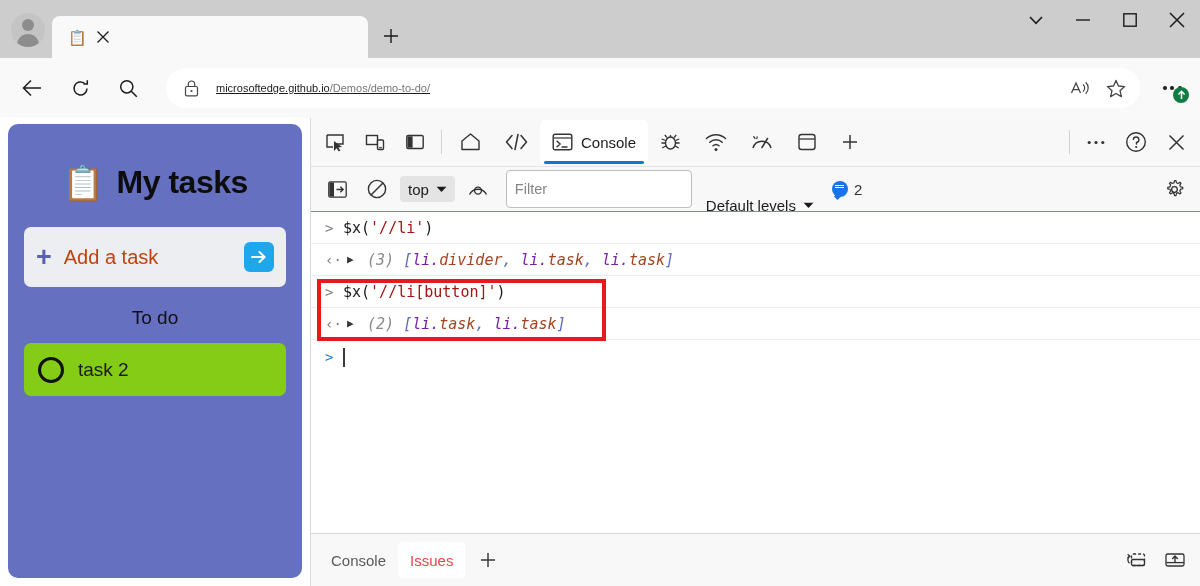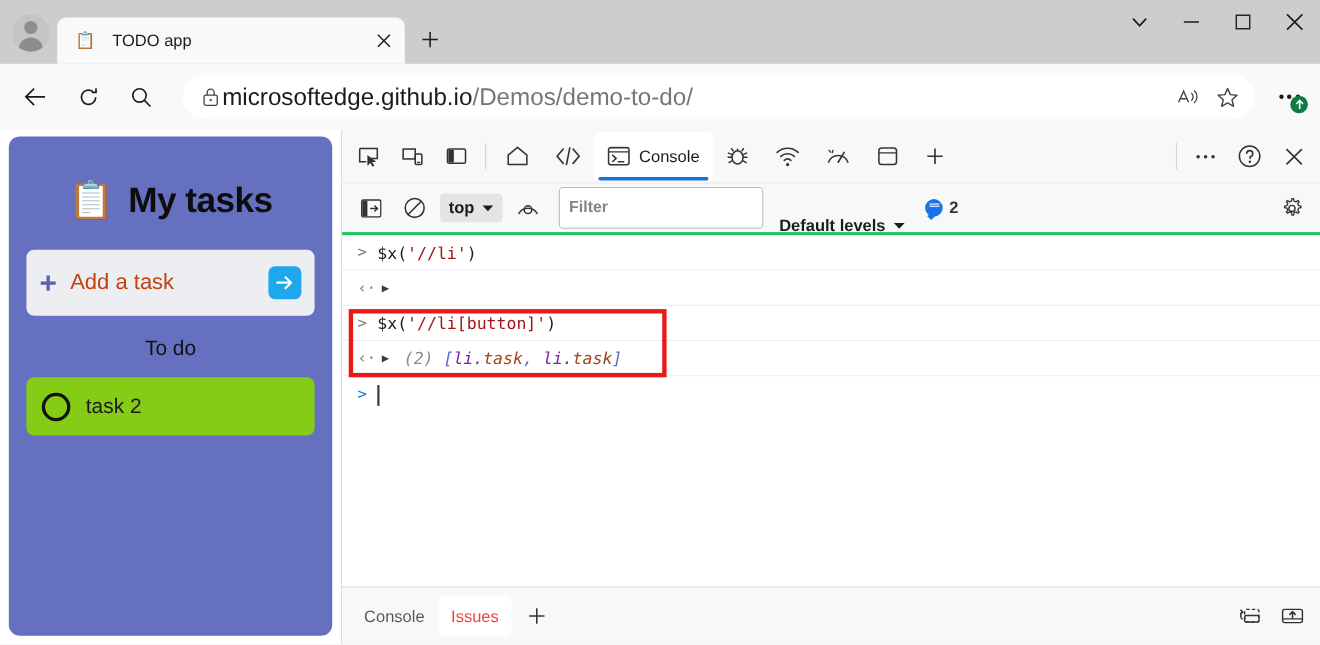--- a/index.html
+++ b/index.html
@@ -112,25 +112,26 @@
     background: #ffffff;
     border-radius: 20px;
     display: flex; align-items: center;
     margin: 0 8px 0 14px;
     padding: 0 6px 0 14px;
     box-sizing: border-box;
     min-width: 0;
   }
   .lock-icon { width: 22px; flex: none; display:flex; align-items:center; justify-content:center; }
   .omnibox-url {
-    flex: 1; 
-    font-size: 22px;
+    flex: 1; margin-left: 14px;
+    font-size: 11px;
     color: #1b1b1b;
     white-space: nowrap; overflow: hidden;
     min-width: 0;
+    text-decoration: underline;
   }
   .omnibox-url .path { color: #767676; }
   .ob-btn {
     width: 36px; height: 36px; flex: none;
     display: flex; align-items: center; justify-content: center;
     border-radius: 5px;
   }
   .ellipsis-btn {
     width: 40px; height: 38px; flex: none;
     display: flex; align-items: center; justify-content: center;
@@ -260,24 +261,23 @@
     content: ""; position: absolute;
     left: 4px; right: 4px; bottom: 0; height: 3px;
     background: #1573d8; border-radius: 2px;
   }
   .dt-tabbar-spacer { flex: 1; }
 
   .dt-consolebar {
     height: 44px;
     display: flex; align-items: center;
     background: #f8f8f8;
-    border-bottom: 3px solid #22c55e;
+    border-bottom: 1px solid #22c55e;
     padding: 0 6px;
     flex: none;
-    font-weight: bold;
   }
   .ctx-select {
     height: 26px;
     background: #e4e4e4;
     border-radius: 4px;
     display: flex; align-items: center; gap: 7px;
     padding: 0 8px;
     font-size: 15px; color: #1b1b1b;
     margin: 0 3px; flex: none;
   }
@@ -398,21 +398,20 @@
 
 <div class="win">
 
   <div class="tabstrip">
     <div class="profile-btn">
       <div class="avatar-circle"></div>
     </div>
 
     <div class="tab">
       <span class="tab-favicon">📋</span>
-      <span class="tab-title">TODO app</span>
       <span class="tab-close">
         <svg width="14" height="14" viewBox="0 0 14 14">
             <path d="M1.5 1.5 L12.5 12.5 M12.5 1.5 L1.5 12.5" stroke="#1b1b1b" stroke-width="1.3" fill="none"></path>
           </svg>
       </span>
     </div>
 
     <div class="newtab-btn">
       <svg width="18" height="18" viewBox="0 0 18 18">
           <path d="M9 2 V16 M2 9 H16" stroke="#1b1b1b" stroke-width="1.4" fill="none"></path>
@@ -691,20 +690,21 @@
       <div class="console-body">
 
         <div class="con-line">
           <span class="chev-in">&gt;</span>
           <span><span class="tok-fn">$x(</span><span class="tok-str">'//li'</span><span class="tok-fn">)</span></span>
         </div>
 
         <div class="con-line">
           <span class="chev-out">‹·</span>
           <span class="disc">▶</span>
+          <span><span class="tok-count">(3) </span><span class="tok-brk">[</span><span class="tok-tag">li.</span><span class="tok-cls">divider</span><span class="tok-comma">, </span><span class="tok-tag">li.</span><span class="tok-cls">task</span><span class="tok-comma">, </span><span class="tok-tag">li.</span><span class="tok-cls">task</span><span class="tok-brk">]</span></span>
         </div>
 
         <div class="con-line">
           <span class="chev-in">&gt;</span>
           <span><span class="tok-fn">$x(</span><span class="tok-str">'//li[button]'</span><span class="tok-fn">)</span></span>
         </div>
 
         <div class="con-line">
           <span class="chev-out">‹·</span>
           <span class="disc">▶</span>

